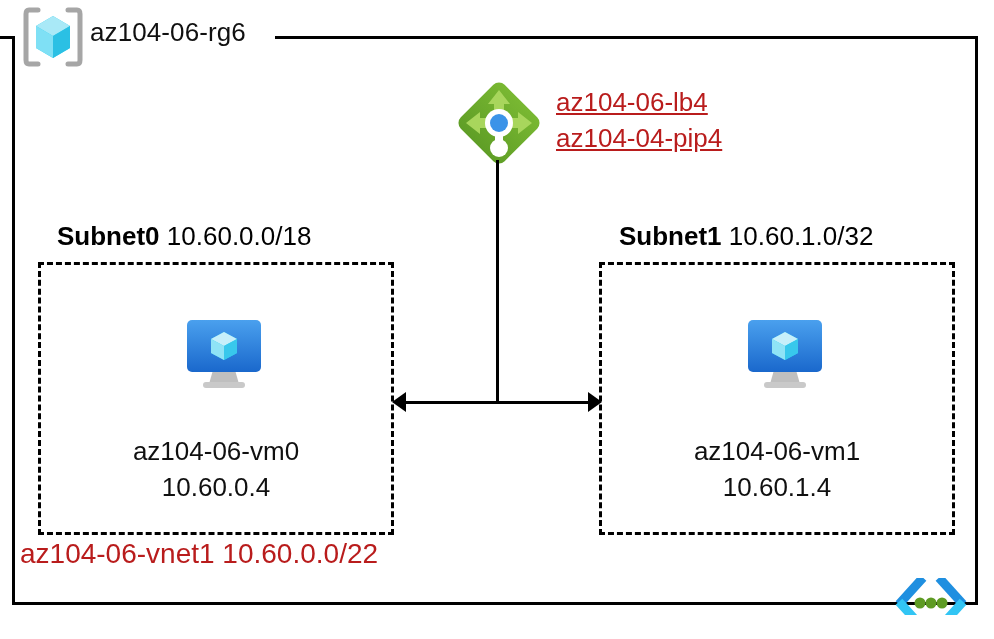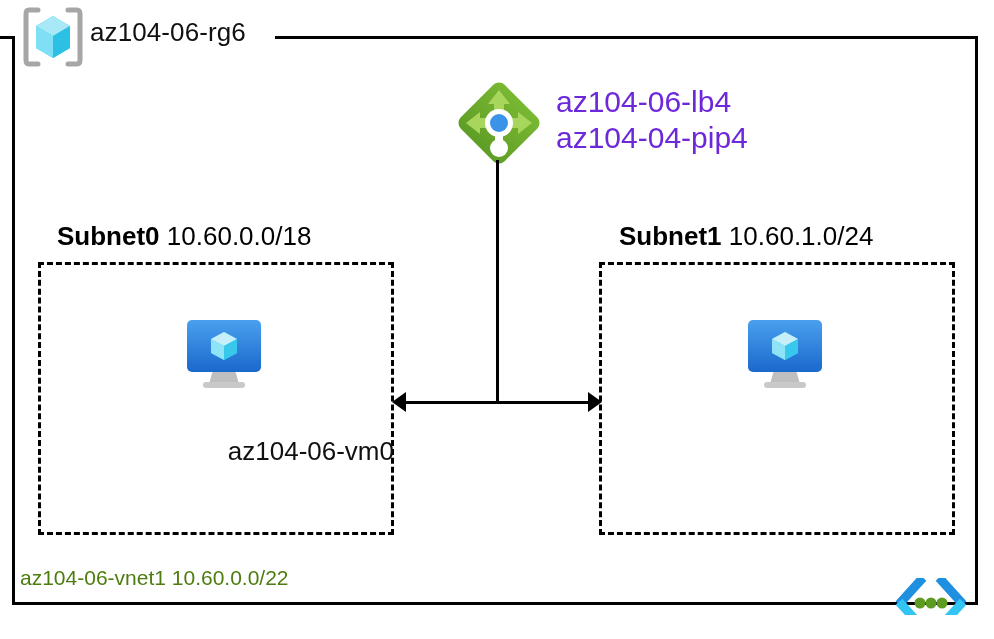--- a/index.html
+++ b/index.html
@@ -50,24 +50,25 @@
     position: absolute;
     left: 452px;
     top: 76px;
     width: 94px;
     height: 94px;
   }
   .lb-labels {
     position: absolute;
     left: 556px;
     top: 84px;
-    font-size: 30px;
-    color: #6d28d9;
+    font-size: 26px;
+    color: #b91c1c;
     line-height: 36px;
     white-space: nowrap;
+    text-decoration: underline;
   }
   .lb-line {
     position: absolute;
     left: 496px;
     top: 160px;
     width: 3px;
     height: 243px;
     background: #000000;
   }
 
@@ -97,21 +98,21 @@
     position: absolute;
     width: 86px;
     height: 76px;
   }
   .vm0-icon { left: 181px; top: 316px; }
   .vm1-icon { left: 742px; top: 316px; }
 
   .vm-labels {
     position: absolute;
     width: 356px;
-    text-align: right;
+    text-align: center;
     font-size: 26px;
     color: #101010;
     line-height: 36px;
   }
   .vm0-labels { left: 38px;  top: 433px; }
   .vm1-labels { left: 599px; top: 433px; }
 
   
   .conn-line {
     position: absolute;
@@ -129,23 +130,23 @@
     border-top: 10px solid transparent;
     border-bottom: 10px solid transparent;
   }
   .arrow-left  { left: 392px; border-right: 14px solid #000000; }
   .arrow-right { left: 588px; border-left: 14px solid #000000; }
 
   
   .vnet-label {
     position: absolute;
     left: 20px;
-    top: 566px;
-    font-size: 21px;
-    color: #4d7c0f;
+    top: 538px;
+    font-size: 28px;
+    color: #b91c1c;
     white-space: nowrap;
   }
   .vnet-icon {
     position: absolute;
     left: 894px;
     top: 578px;
     width: 74px;
     height: 52px;
   }
 </style>
@@ -209,42 +210,47 @@
     <path d="M32 54 L54 54 L58 68 L28 68 Z" fill="#BFBFBF"></path>
     <rect x="22" y="66" width="42" height="6" rx="3" fill="#C9C9C9"></rect>
     <rect x="6" y="4" width="74" height="52" rx="5" fill="url(#mongrad0)"></rect>
     <polygon points="43,16 56,23 56,37 43,44 30,37 30,23" fill="#32D2F2"></polygon>
     <polygon points="43,16 56,23 43,30 30,23" fill="#C7EFFA"></polygon>
     <polygon points="43,30 56,23 56,37 43,44" fill="#38C8EC"></polygon>
     <polygon points="43,30 30,23 30,37 43,44" fill="#8FE3F6"></polygon>
   </svg>
   <div class="vm-labels vm0-labels">
     <div>az104-06-vm0</div>
+    <div>10.60.0.4</div>
   </div>
 
   <div class="subnet-title subnet1-title">
     <b>Subnet1</b>
-    <span>10.60.1.0/24</span>
+    <span>10.60.1.0/32</span>
   </div>
   <div class="subnet-box subnet1-box"></div>
   <svg class="vm-icon vm1-icon" viewBox="0 0 86 76">
     <defs>
       <linearGradient id="mongrad1" x1="0" y1="0" x2="0" y2="1">
         <stop offset="0%" stop-color="#4AA0EE"></stop>
         <stop offset="100%" stop-color="#1A68CC"></stop>
       </linearGradient>
     </defs>
     <path d="M32 54 L54 54 L58 68 L28 68 Z" fill="#BFBFBF"></path>
     <rect x="22" y="66" width="42" height="6" rx="3" fill="#C9C9C9"></rect>
     <rect x="6" y="4" width="74" height="52" rx="5" fill="url(#mongrad1)"></rect>
     <polygon points="43,16 56,23 56,37 43,44 30,37 30,23" fill="#32D2F2"></polygon>
     <polygon points="43,16 56,23 43,30 30,23" fill="#C7EFFA"></polygon>
     <polygon points="43,30 56,23 56,37 43,44" fill="#38C8EC"></polygon>
     <polygon points="43,30 30,23 30,37 43,44" fill="#8FE3F6"></polygon>
   </svg>
+  <div class="vm-labels vm1-labels">
+    <div>az104-06-vm1</div>
+    <div>10.60.1.4</div>
+  </div>
 
   <div class="conn-line"></div>
   <div class="arrow-head arrow-left"></div>
   <div class="arrow-head arrow-right"></div>
 
   <div class="vnet-label">az104-06-vnet1 10.60.0.0/22</div>
   <svg class="vnet-icon" viewBox="0 0 74 52">
     <path d="M26 3 L8 23" stroke="#1F8FE0" stroke-width="9" stroke-linecap="square" fill="none"></path>
     <path d="M8 27 L26 47" stroke="#32C5F4" stroke-width="9" stroke-linecap="square" fill="none"></path>
     <path d="M48 3 L66 23" stroke="#1F8FE0" stroke-width="9" stroke-linecap="square" fill="none"></path>

